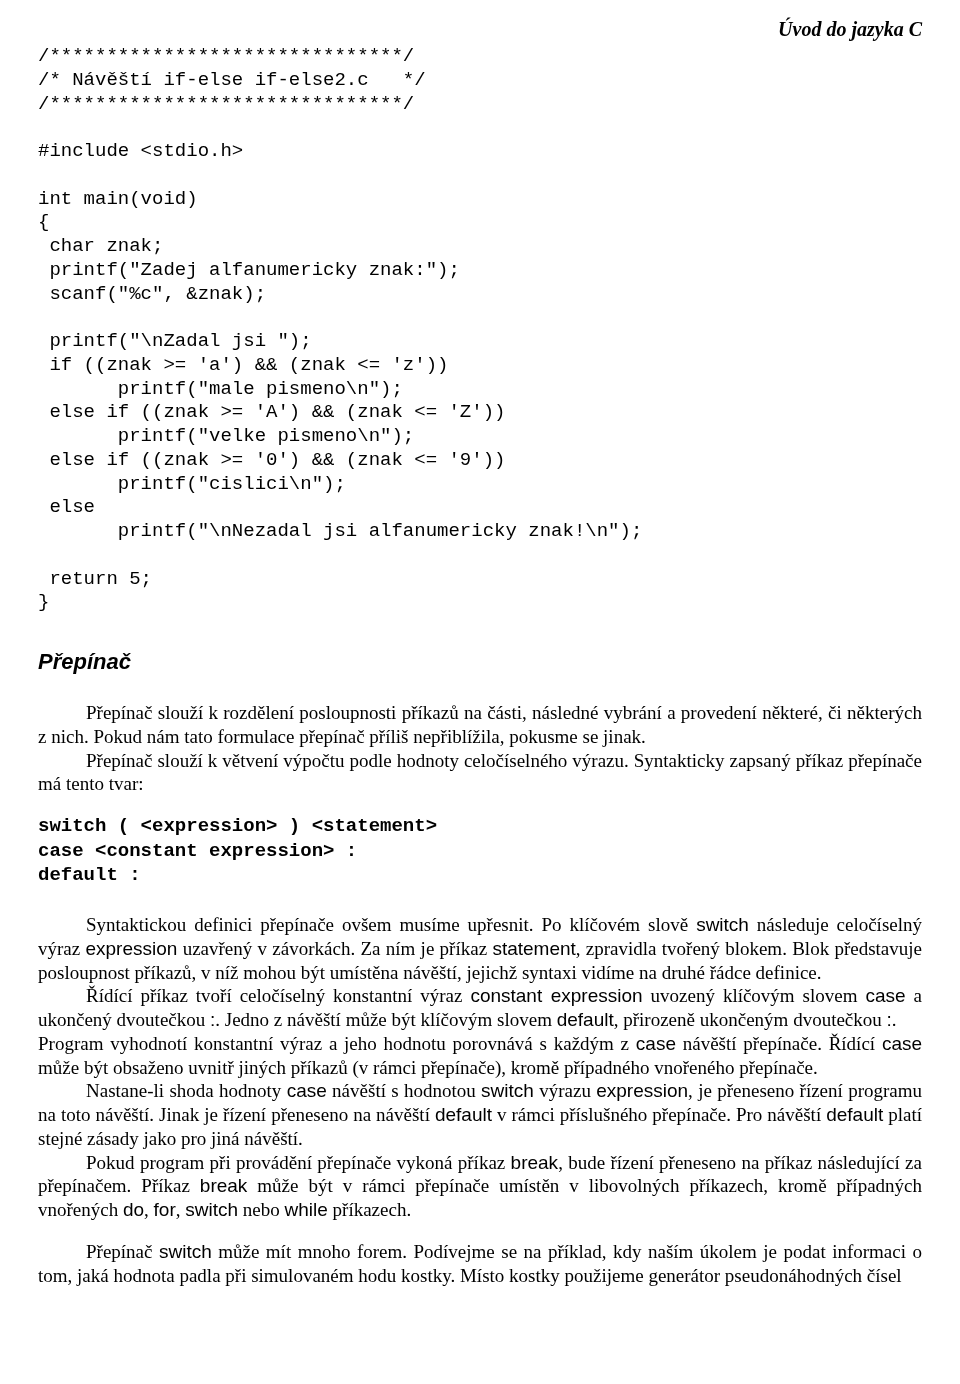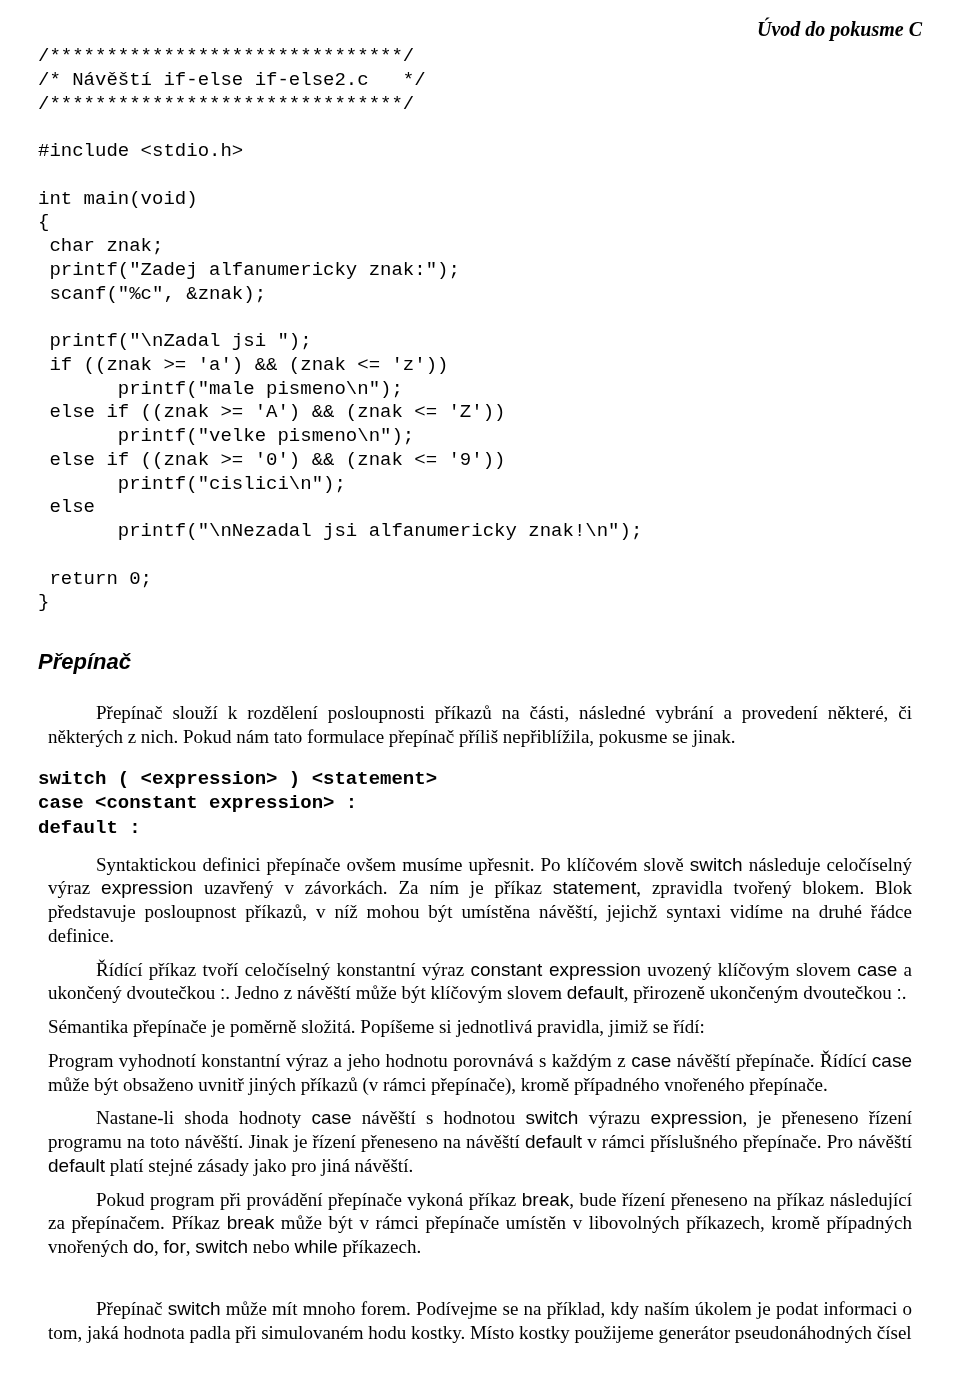--- a/index.html
+++ b/index.html
@@ -35,40 +35,40 @@
     font-style: italic;
     font-weight: bold;
     font-size: 22px;
     margin: 10px 0 26px 0;
     font-family: Arial, Helvetica, sans-serif;
   }
   .body-text {
     font-size: 19px;
     line-height: 1.25;
   }
-  .body-text p { margin: 10px; }
+  .body-text p { margin: 0; }
   .indent { text-indent: 48px; }
   .justify { text-align: justify; }
   .syntax {
     font-family: "Courier New", Courier, monospace;
     font-weight: bold;
     font-size: 19px;
     white-space: pre;
-    margin: 18px 0 12px 0;
+    margin: 18px 0 25px 0;
     line-height: 1.3;
   }
   .mono { font-family: Liberation Sans, sans-serif; }
   .spacer { height: 18px; }
 </style>
 </head>
 <body>
 
 <div class="page">
 
-  <div class="header-right">Úvod do pokusme C</div>
+  <div class="header-right">Úvod do jazyka C</div>
 
   <div class="code"><span>/*******************************/</span>
 <span>/* Návěští if-else if-else2.c   */</span>
 <span>/*******************************/</span>
 <span></span>
 <span>#include &lt;stdio.h&gt;</span>
 <span></span>
 <span>int main(void)</span>
 <span>{</span>
 <span> char znak;</span>
@@ -78,41 +78,41 @@
 <span> printf("\nZadal jsi ");</span>
 <span> if ((znak &gt;= 'a') &amp;&amp; (znak &lt;= 'z'))</span>
 <span>       printf("male pismeno\n");</span>
 <span> else if ((znak &gt;= 'A') &amp;&amp; (znak &lt;= 'Z'))</span>
 <span>       printf("velke pismeno\n");</span>
 <span> else if ((znak &gt;= '0') &amp;&amp; (znak &lt;= '9'))</span>
 <span>       printf("cislici\n");</span>
 <span> else</span>
 <span>       printf("\nNezadal jsi alfanumericky znak!\n");</span>
 <span></span>
-<span> return 0;</span>
+<span> return 5;</span>
 <span>}</span></div>
 
   <h2 class="section">Přepínač</h2>
 
   <div class="body-text">
     <p class="justify indent">Přepínač slouží k rozdělení posloupnosti příkazů na části, následné vybrání a provedení některé, či některých z nich. Pokud nám tato formulace přepínač příliš nepřiblížila, pokusme se jinak.</p>
+    <p class="justify indent">Přepínač slouží k větvení výpočtu podle hodnoty celočíselného výrazu. Syntakticky zapsaný příkaz přepínače má tento tvar:</p>
 
     <div class="syntax"><span>switch ( &lt;expression&gt; ) &lt;statement&gt;</span>
 <span>case &lt;constant expression&gt; :</span>
 <span>default :</span></div>
 
     <p class="justify indent">
       <span>Syntaktickou definici přepínače ovšem musíme upřesnit. Po klíčovém slově </span><span class="mono">switch</span><span> následuje celočíselný výraz </span><span class="mono">expression</span><span> uzavřený v závorkách. Za ním je příkaz </span><span class="mono">statement</span><span>, zpravidla tvořený blokem. Blok představuje posloupnost příkazů, v níž mohou být umístěna návěští, jejichž syntaxi vidíme na druhé řádce definice.</span>
     </p>
 
     <p class="justify indent">
       <span>Řídící příkaz tvoří celočíselný konstantní výraz </span><span class="mono">constant expression</span><span> uvozený klíčovým slovem </span><span class="mono">case</span><span> a ukončený dvoutečkou </span><span class="mono">:</span><span>. Jedno z návěští může být klíčovým slovem </span><span class="mono">default</span><span>, přirozeně ukončeným dvoutečkou </span><span class="mono">:</span><span>.</span>
     </p>
 
-    <p class="justify">Sémantika přepínače je poměrně složitá. Popíšeme si jednotlivá pravidla, jimiž se řídí:</p>
 
     <p class="justify">
       <span>Program vyhodnotí konstantní výraz a jeho hodnotu porovnává s každým z </span><span class="mono">case</span><span> návěští přepínače. Řídící </span><span class="mono">case</span><span> může být obsaženo uvnitř jiných příkazů (v rámci přepínače), kromě případného vnořeného přepínače.</span>
     </p>
 
 
     <p class="justify indent">
       <span>Nastane-li shoda hodnoty </span><span class="mono">case</span><span> návěští s hodnotou </span><span class="mono">switch</span><span> výrazu </span><span class="mono">expression</span><span>, je přeneseno řízení programu na toto návěští. Jinak je řízení přeneseno na návěští </span><span class="mono">default</span><span> v rámci příslušného přepínače. Pro návěští </span><span class="mono">default</span><span> platí stejné zásady jako pro jiná návěští.</span>
     </p>
 

